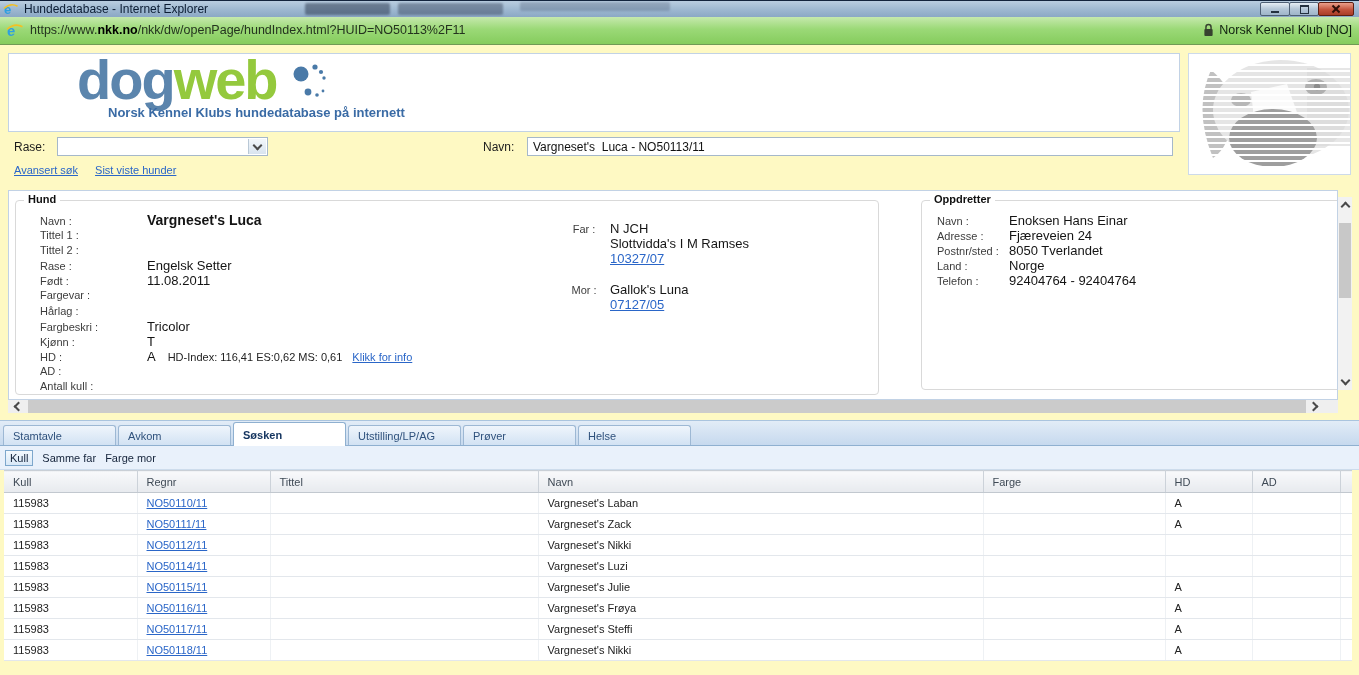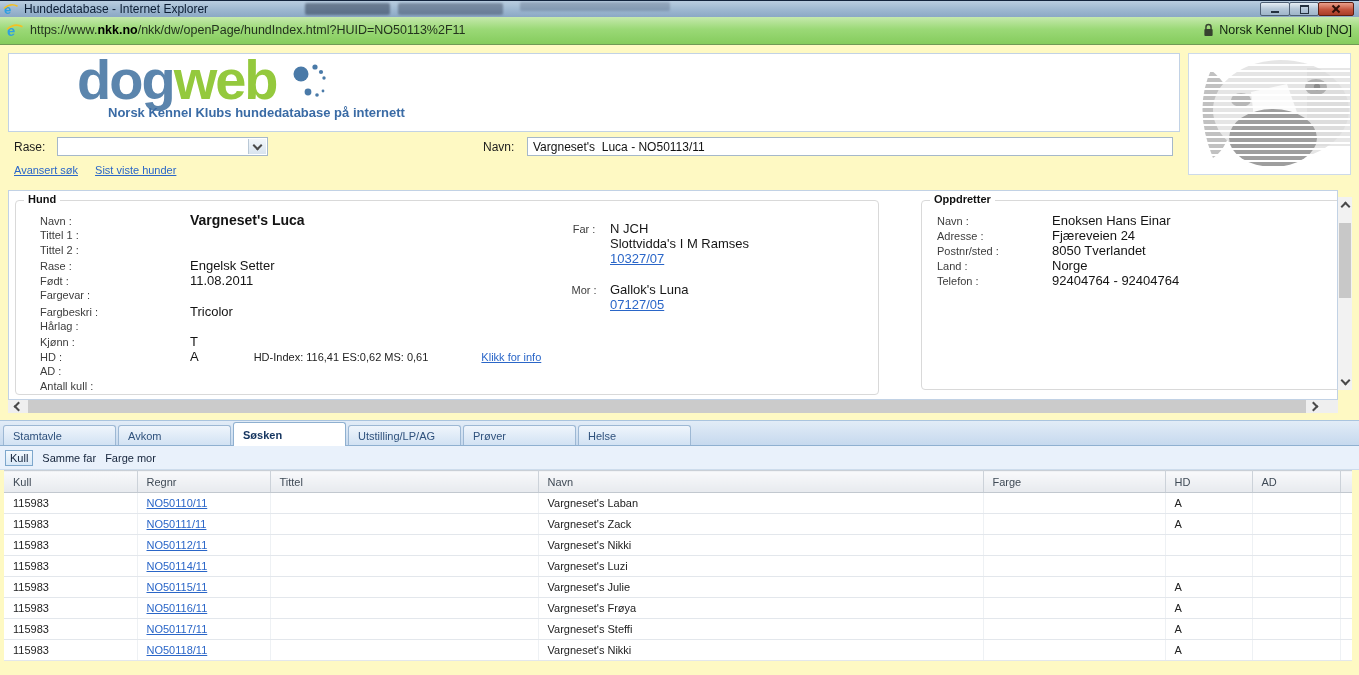--- a/index.html
+++ b/index.html
@@ -72,21 +72,21 @@
   .quick-links a{margin-right:14px;text-align:right;}
   a{color:#2a66c8;text-decoration:underline;cursor:pointer;}
 
   
   .content-panel{position:absolute;left:8px;top:145px;width:1330px;height:210px;overflow:hidden;}
   .fs{position:absolute;border:1px solid #d9d9d9;border-radius:4px;background:#fff;}
   .fs-legend{position:absolute;top:-8px;left:8px;background:#fff;padding:0 4px;font-size:11px;font-weight:bold;color:#101010;}
   .hund-fs{left:6px;top:9px;width:862px;height:193px;}
   .opp-fs{left:912px;top:9px;width:419px;height:188px;}
   .rows{position:absolute;left:0;top:12px;right:0;}
-  .frow{display:flex;align-items:baseline;height:15.1px;line-height:15.1px;white-space:nowrap;gap:43px;}
+  .frow{display:flex;align-items:baseline;height:15.1px;line-height:15.1px;white-space:nowrap;}
   .flabel{width:107px;padding-left:24px;font-size:11px;color:#3d3d3d;flex:none;}
   .fvalue{font-size:13px;color:#141414;}
   .fbold{font-size:14px;font-weight:bold;}
   .fextra{font-size:11px;color:#222;margin-left:12px;}
   .flink{font-size:11px;margin-left:10px;}
   .orow .olabel{width:72px;padding-left:15px;font-size:11px;color:#3d3d3d;flex:none;}
   .orow .ovalue{font-size:13px;color:#141414;}
 
   .parents{position:absolute;left:548px;top:20px;width:312px;}
   .prow{display:flex;}
@@ -258,26 +258,26 @@
           </div>
           <div class="frow">
             <span class="flabel">Født :</span>
             <span class="fvalue">11.08.2011</span>
           </div>
           <div class="frow">
             <span class="flabel">Fargevar :</span>
             <span class="fvalue"></span>
           </div>
           <div class="frow">
+            <span class="flabel">Hårlag :</span>
+            <span class="fvalue"></span>
+          </div>
+          <div class="frow">
             <span class="flabel">Fargbeskri :</span>
             <span class="fvalue">Tricolor</span>
-          </div>
-          <div class="frow">
-            <span class="flabel">Hårlag :</span>
-            <span class="fvalue"></span>
           </div>
           <div class="frow">
             <span class="flabel">Kjønn :</span>
             <span class="fvalue">T</span>
           </div>
           <div class="frow">
             <span class="flabel">HD :</span>
             <span class="fvalue">A</span>
             <span class="fextra">HD-Index: 116,41  ES:0,62  MS: 0,61</span>
             <a class="flink">Klikk for info</a>

